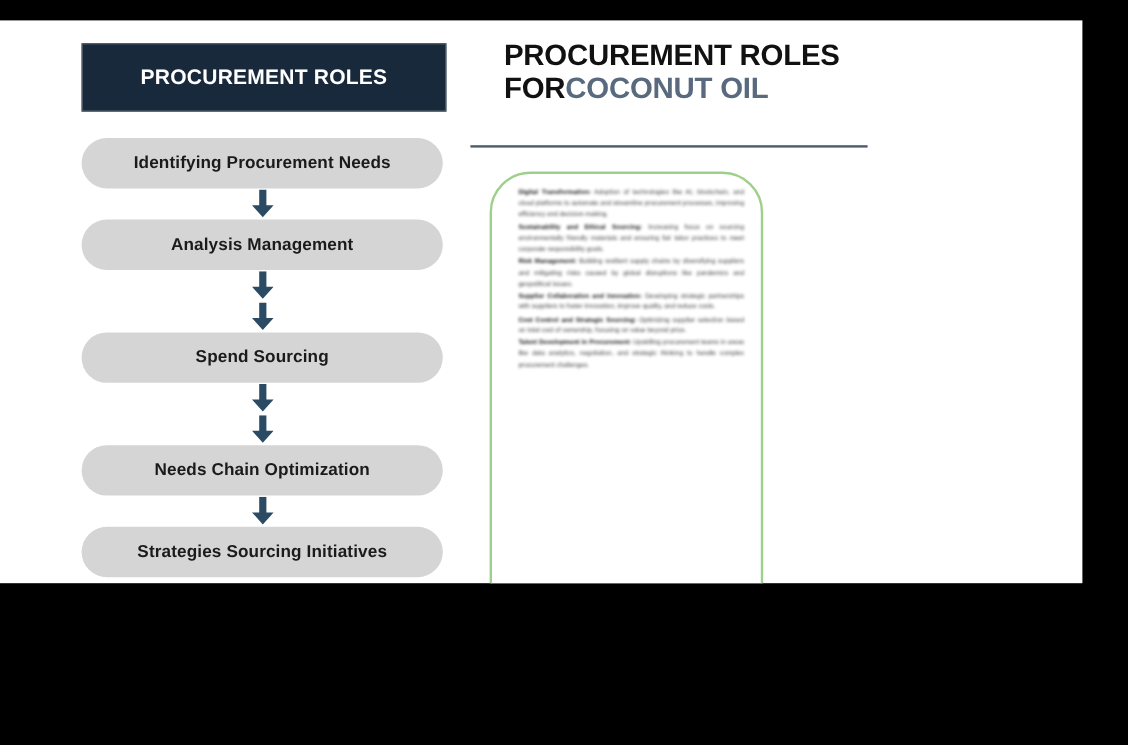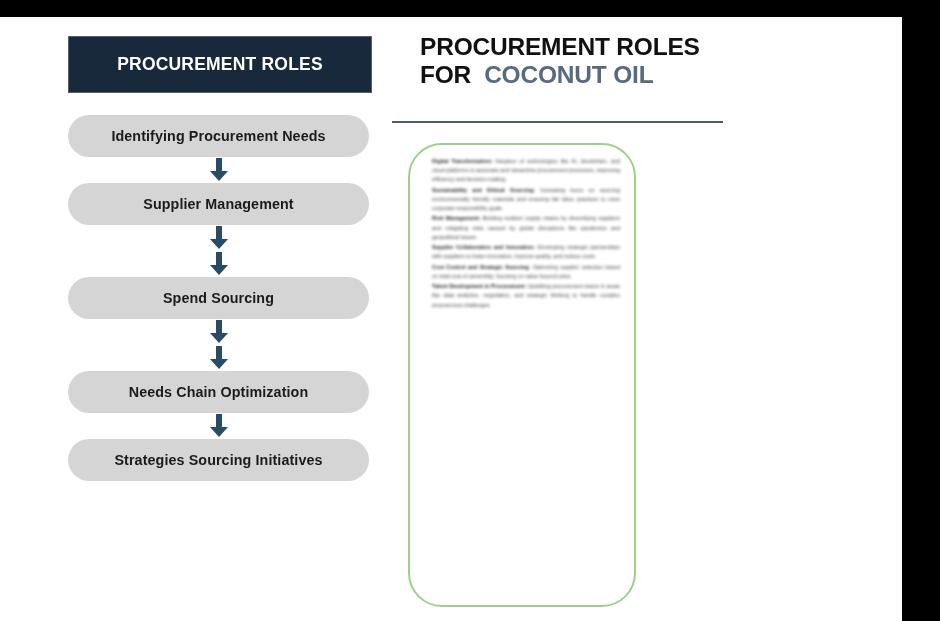--- a/index.html
+++ b/index.html
@@ -20,21 +20,21 @@
     height: 621px;
     background: #000000;
   }
 
   
   #canvas {
     position: absolute;
     left: 0;
     top: 17px;
     width: 902px;
-    height: 604px;
+    height: 469px;
     background: #ffffff;
     overflow: hidden;
   }
 
   
   #roles-header {
     position: absolute;
     left: 68px;
     top: 19px;
     width: 304px;
@@ -101,21 +101,20 @@
     color: #111111;
     font-size: 24.5px;
     font-weight: bold;
     letter-spacing: -0.2px;
   }
   .detail-title-accent {
     color: #59697e;
     font-size: 24.5px;
     font-weight: bold;
     letter-spacing: -0.2px;
-    margin-left: 13px;
   }
 
   #title-rule {
     position: absolute;
     left: 392px;
     top: 104px;
     width: 331px;
     height: 2px;
     background: #4e5b6b;
   }
@@ -168,21 +167,21 @@
     <div id="flow-list">
         <div class="flow-node">
           <span class="flow-node-label">Identifying Procurement Needs</span>
         </div>
         <div class="flow-arrow">
           <svg width="20" height="24" viewBox="0 0 20 24" aria-hidden="true">
             <path d="M7 0 H13 V13 H19 L10 23 L1 13 H7 Z" fill="#2b4a63"></path>
           </svg>
         </div>
         <div class="flow-node">
-          <span class="flow-node-label">Supplier Management</span>
+          <span class="flow-node-label">Analysis Management</span>
         </div>
         <div class="flow-arrow">
           <svg width="20" height="24" viewBox="0 0 20 24" aria-hidden="true">
             <path d="M7 0 H13 V13 H19 L10 23 L1 13 H7 Z" fill="#2b4a63"></path>
           </svg>
         </div>
         <div class="flow-arrow">
           <svg width="20" height="24" viewBox="0 0 20 24" aria-hidden="true">
             <path d="M7 0 H13 V13 H19 L10 23 L1 13 H7 Z" fill="#2b4a63"></path>
           </svg>

